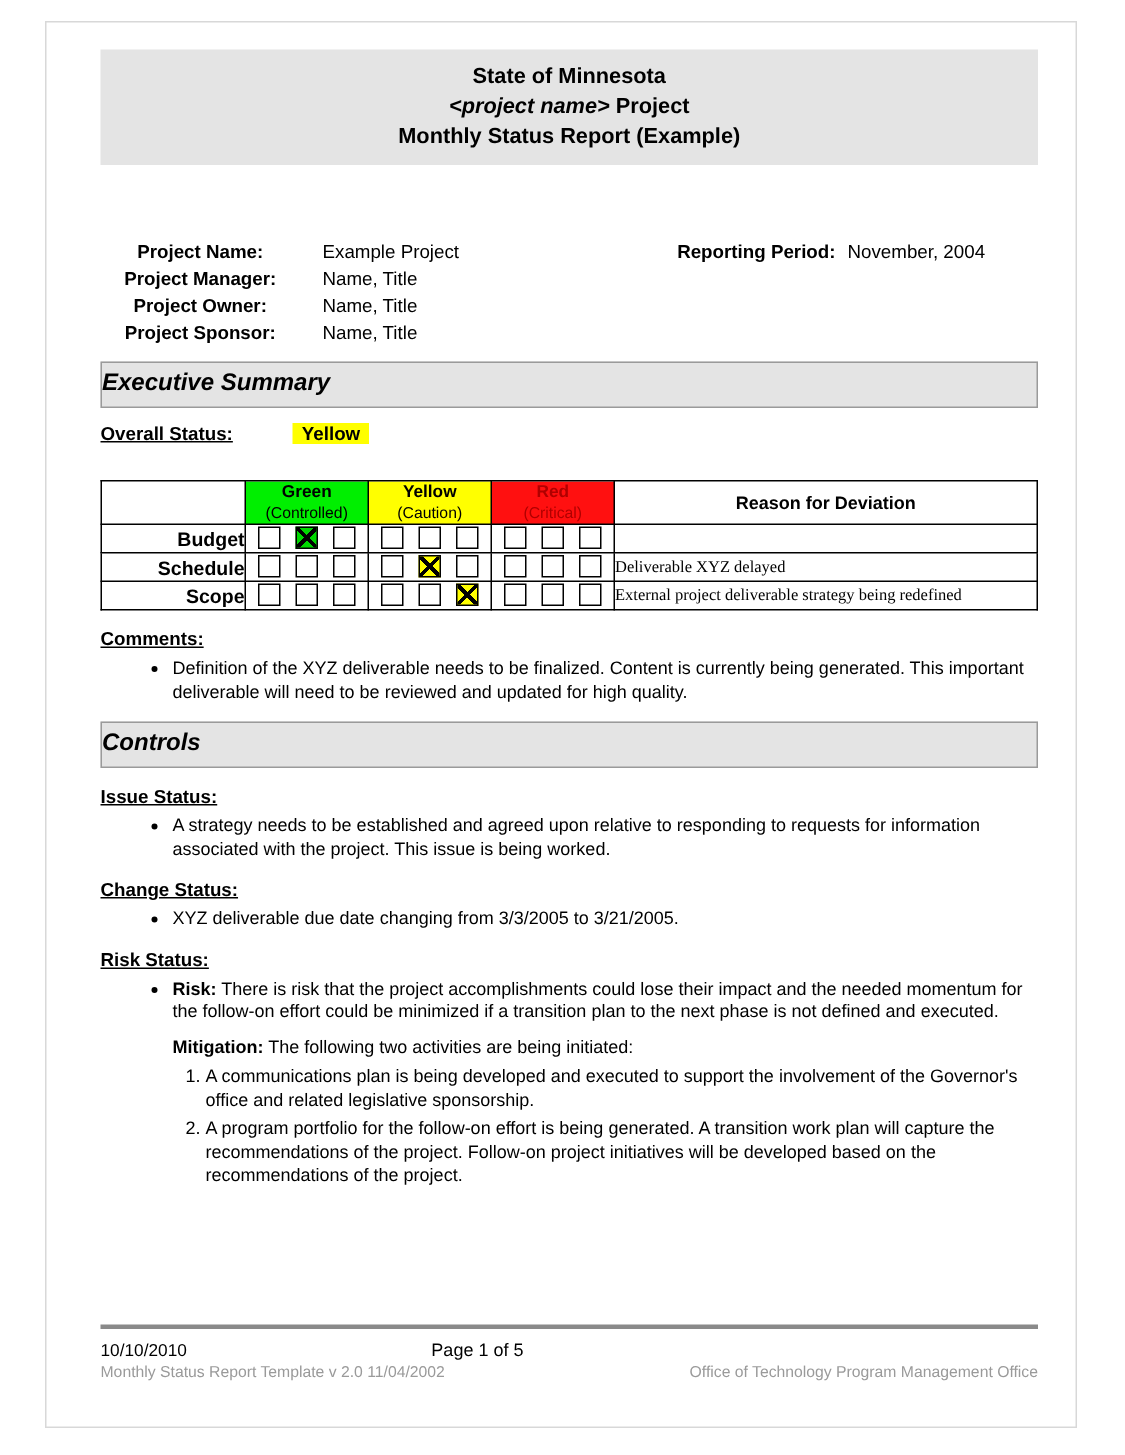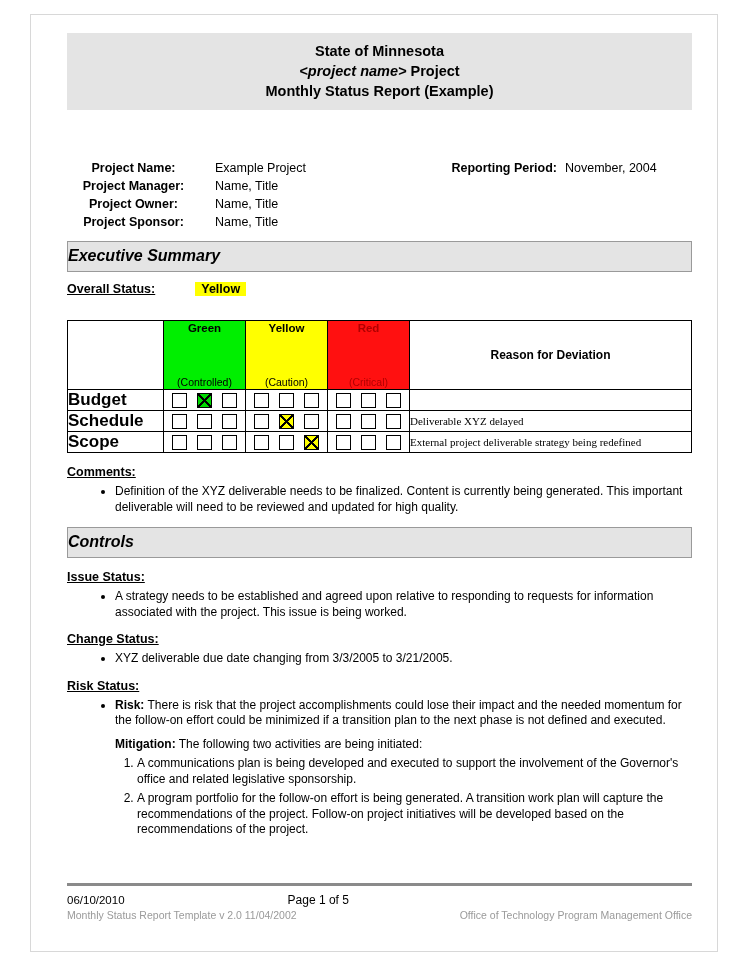--- a/index.html
+++ b/index.html
@@ -121,36 +121,35 @@
     text-align: center;
     font-size: 11.5px;
     font-weight: bold;
     padding: 3px 0 4px 0;
     line-height: 14px;
   }
   .hdr-cell .sub {
     font-weight: normal;
     font-size: 10.5px;
     display: block;
-    margin-top: 40px;
   }
   .hdr-green { background: #00ef00; }
   .hdr-yellow { background: #ffff00; }
   .hdr-red { background: #ff1010; }
   .hdr-red .sub, .hdr-red .main { color: #b00000; }
   .hdr-reason {
     text-align: center;
     font-size: 12px;
     font-weight: bold;
     padding: 12px 0;
   }
   .row-label {
-    text-align: left;
-    font-weight: bold;
-    font-size: 17px;
+    text-align: right;
+    font-weight: bold;
+    font-size: 13px;
     padding: 4px 8px 4px 0;
   }
   .boxes {
     text-align: center;
     padding: 5px 0;
     white-space: nowrap;
   }
   .chk {
     display: inline-block;
     width: 13px;
@@ -379,21 +378,21 @@
     <ol class="numbers">
       <li>A communications plan is being developed and executed to support the involvement of the Governor's office and related legislative sponsorship.</li>
       <li>A program portfolio for the follow-on effort is being generated. A transition work plan will capture the recommendations of the project. Follow-on project initiatives will be developed based on the recommendations of the project.</li>
     </ol>
 
   </div>
 
   <div class="footer-rule"></div>
   <div class="footer">
     <div class="footer-top">
-      <span>06/10/2010</span>
+      <span>10/10/2010</span>
       <span class="page-no">Page 1 of 5</span>
       <span style="width:180px">&nbsp;</span>
     </div>
     <div class="footer-bot">
       <span>Monthly Status Report Template  v 2.0  11/04/2002</span>
       <span>Office of Technology Program Management Office</span>
     </div>
   </div>
 </div>
 

